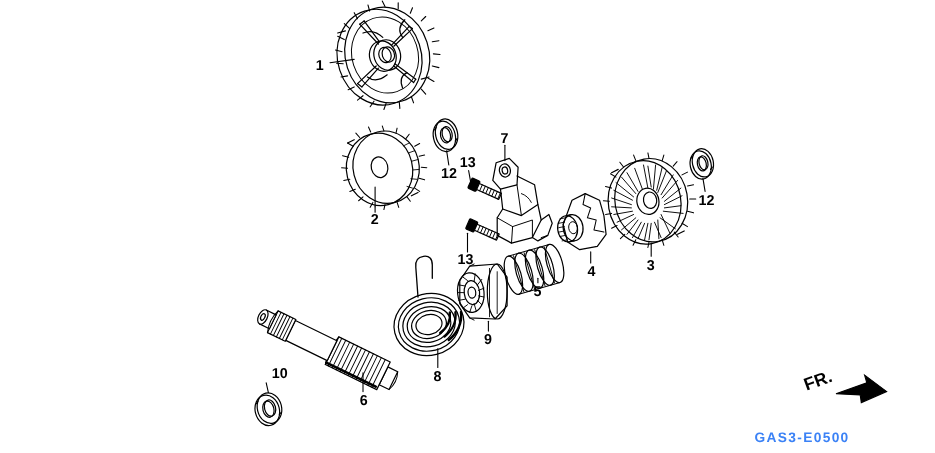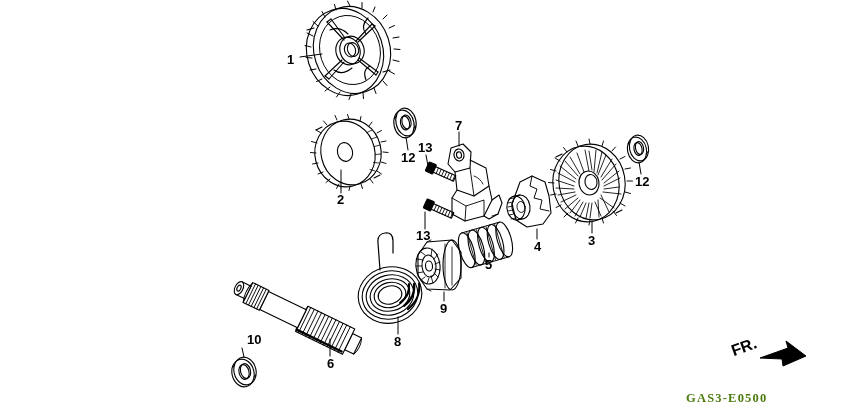--- a/index.html
+++ b/index.html
@@ -3,22 +3,22 @@
 <meta charset="utf-8">
 <style>
   html,body{margin:0;padding:0;background:#ffffff;}
   body{width:850px;height:412px;overflow:hidden;
        font-family:"Liberation Sans", sans-serif;}
   #stage{position:relative;width:850px;height:412px;background:#fff;}
   #stage svg{position:absolute;left:0;top:0;}
   .lbl{position:absolute;font-family:"Liberation Sans", sans-serif;
        font-size:13px;font-weight:700;color:#000;line-height:1;
        letter-spacing:0px;white-space:nowrap;}
-  .diagid{position:absolute;font-family:Liberation Serif, serif;
-          font-size:12.5px;font-weight:700;color:#4d7c0f;letter-spacing:1.2px;
+  .diagid{position:absolute;font-family:Liberation Sans, sans-serif;
+          font-size:12.5px;font-weight:700;color:#3b82f6;letter-spacing:1.2px;
           white-space:nowrap;}
   .frtxt{position:absolute;font-family:"Liberation Sans", sans-serif;
          font-size:16px;font-weight:900;color:#000;white-space:nowrap;
          transform:rotate(-20deg);transform-origin:left bottom;}
 </style>
 </head>
 <body>
 
 <div id="stage">
 

